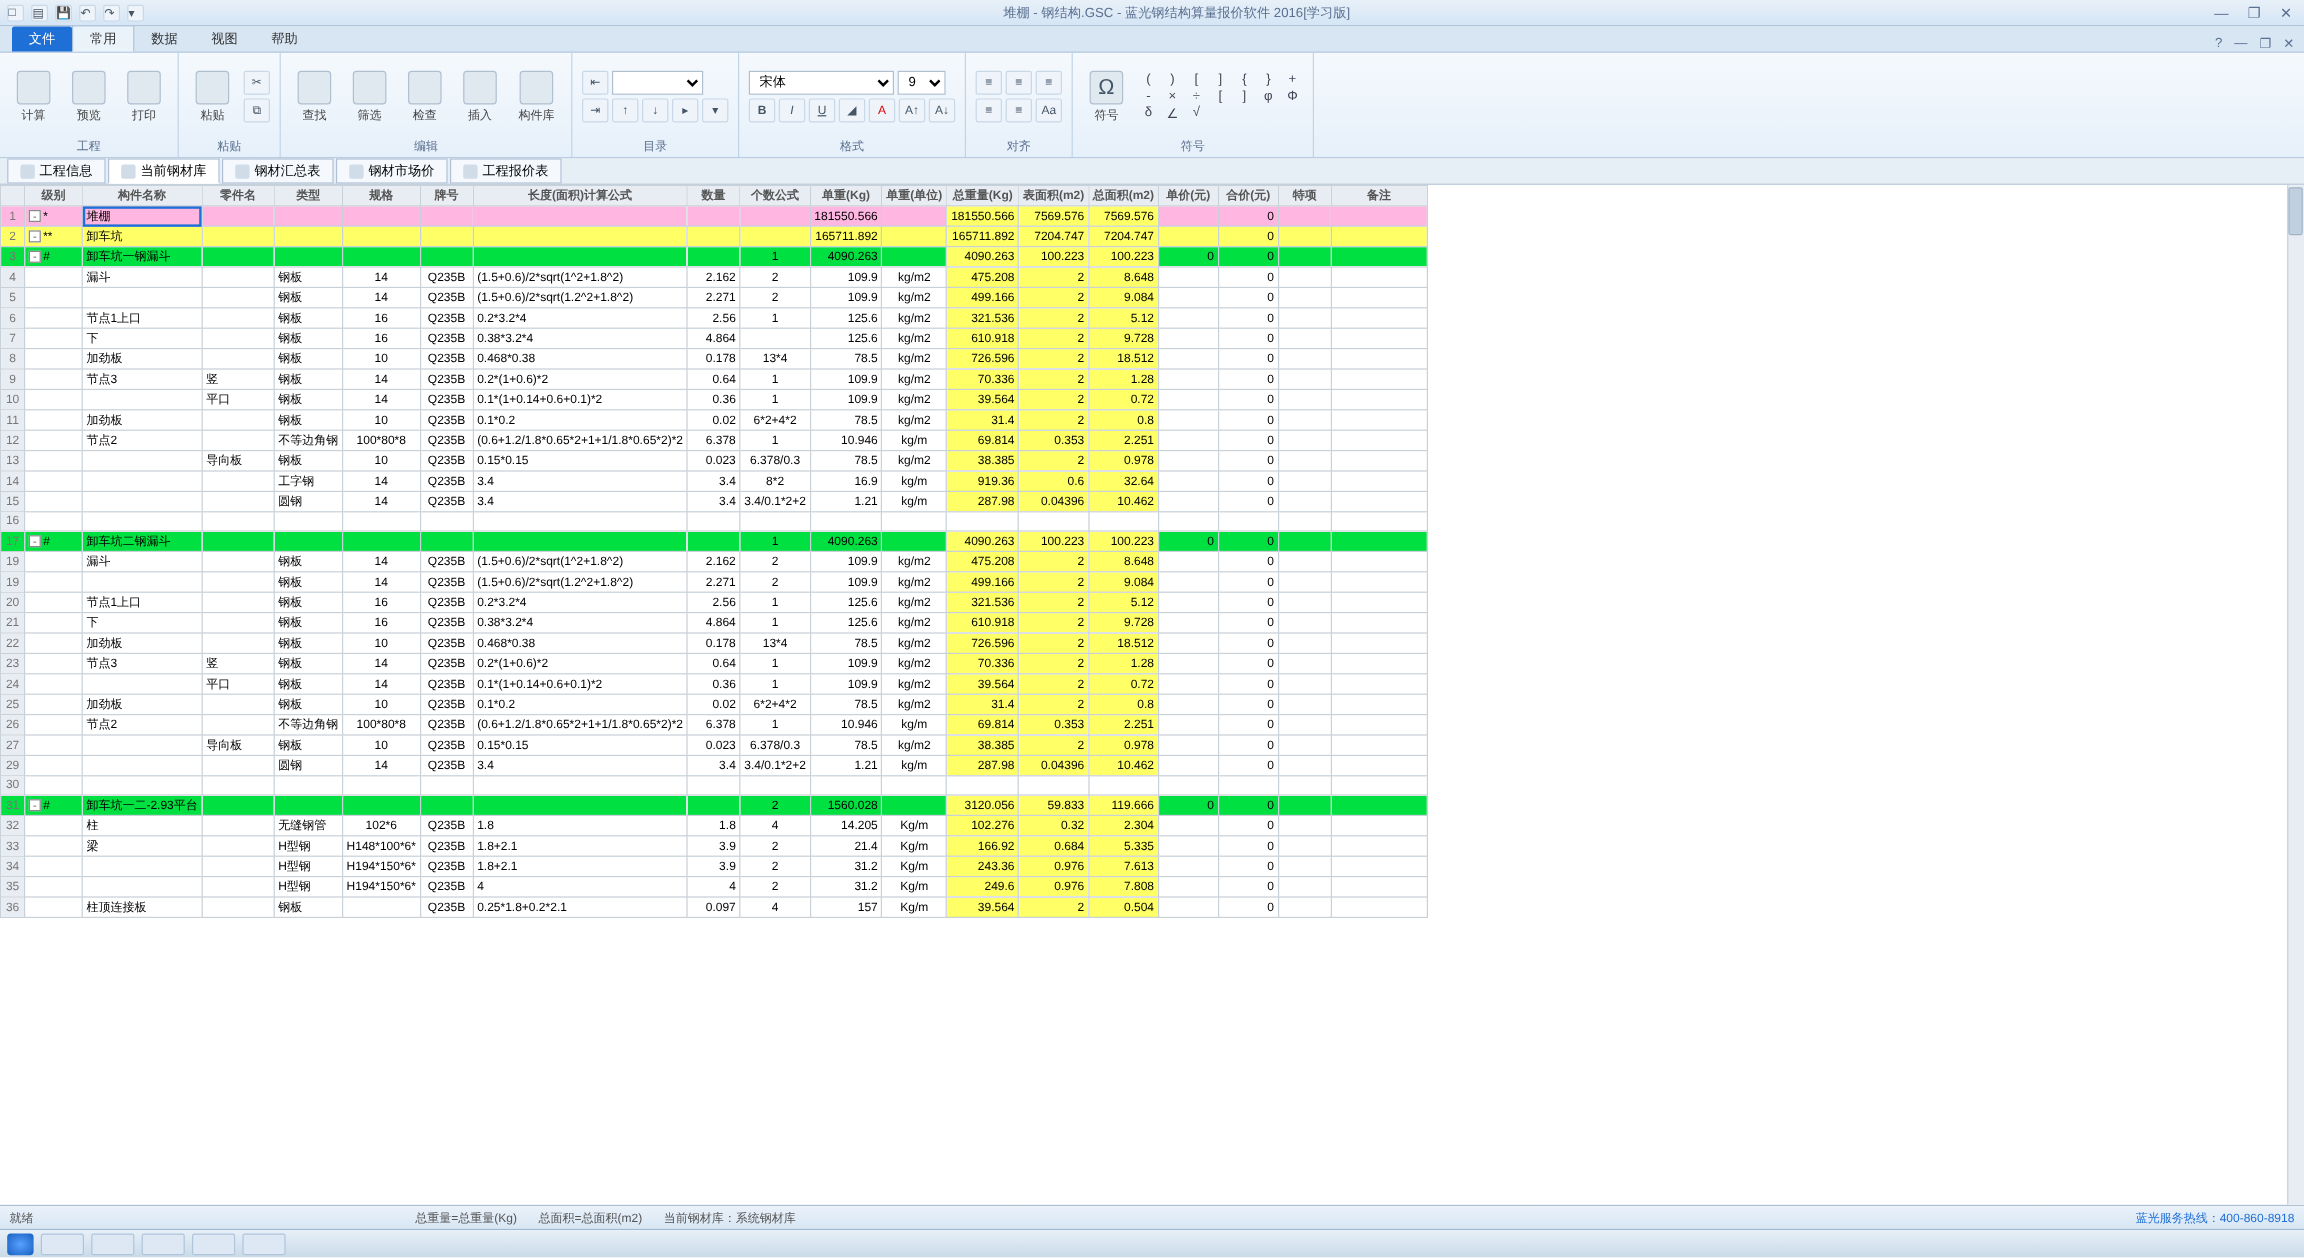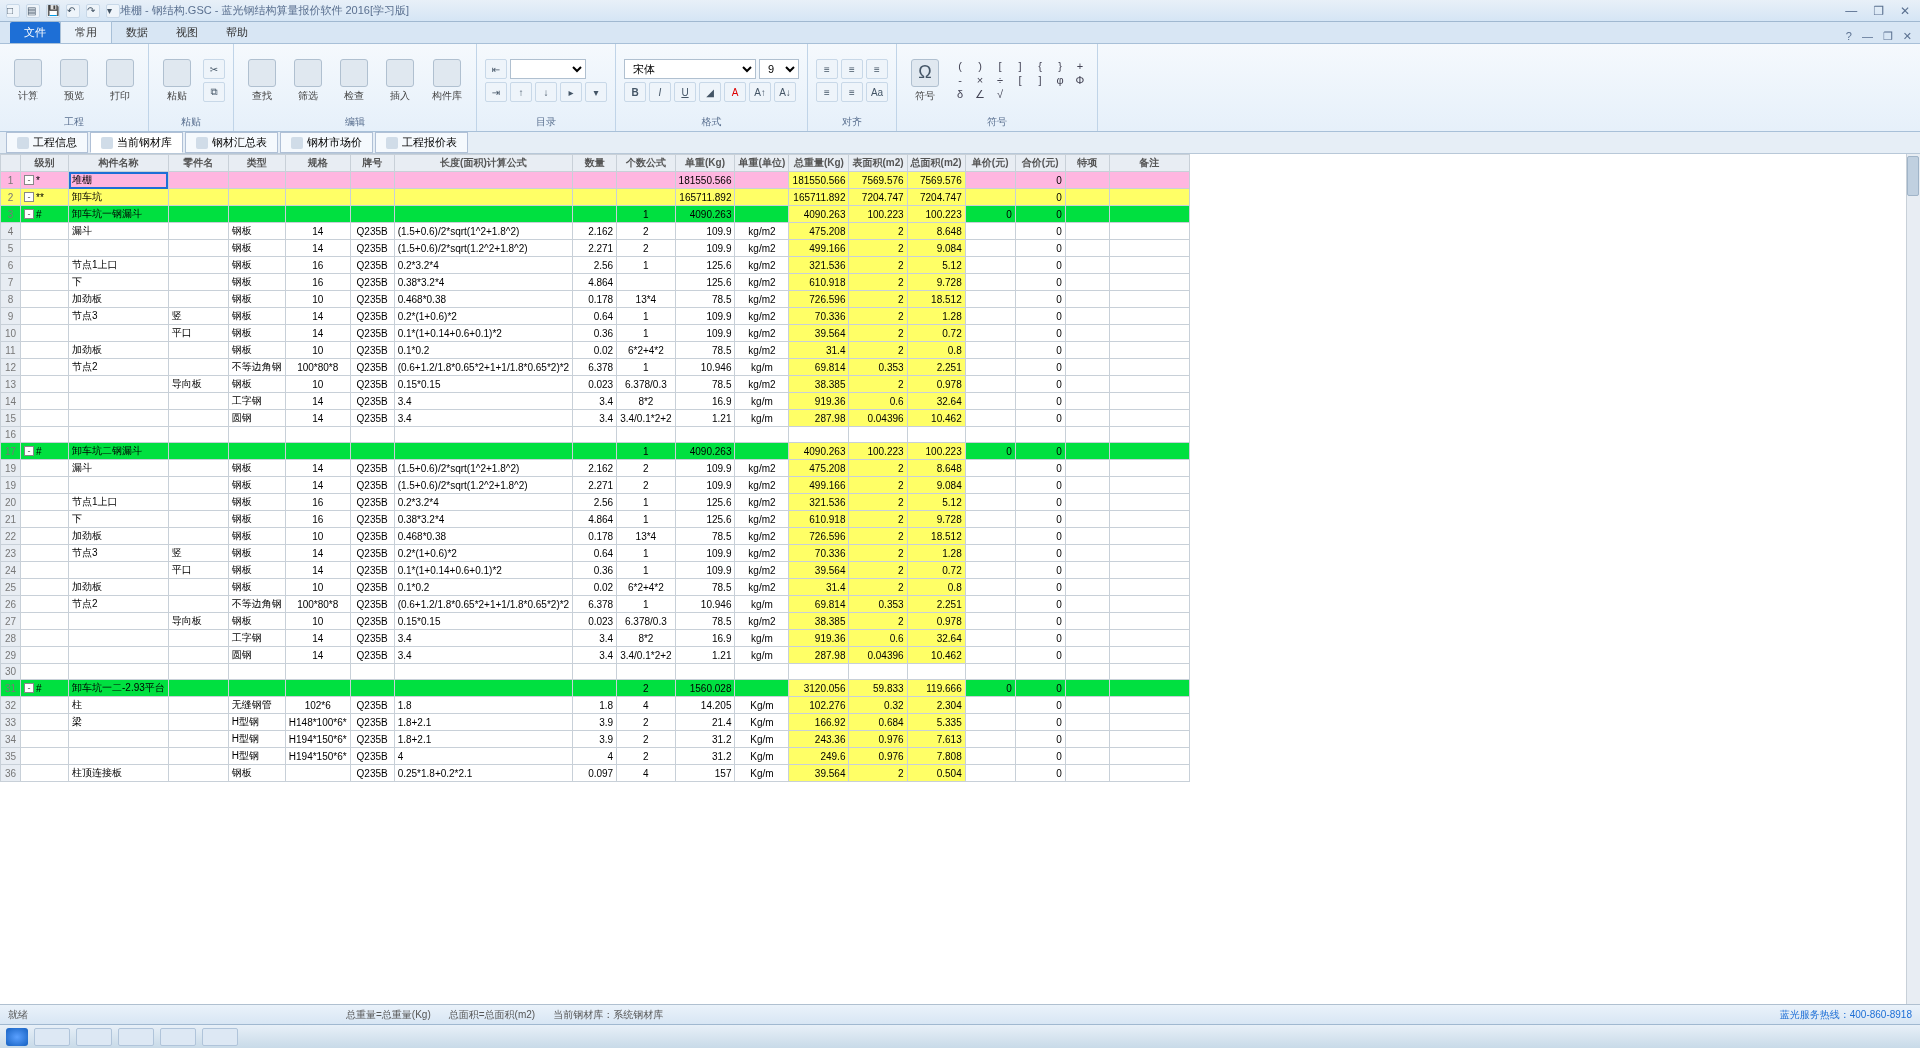--- a/index.html
+++ b/index.html
@@ -2,21 +2,21 @@
 <html><head>
 <meta charset="utf-8">
 <style>
 * { margin: 0; padding: 0; box-sizing: border-box; font-family: "Microsoft YaHei", Arial, sans-serif; }
 body { background: #fff; font-size: 11px; overflow: hidden; }
 
 
 .title-bar { height: 22px; background: linear-gradient(#e8f0f8,#d5e5f5); display: flex; align-items: center; padding: 0 6px; border-bottom: 1px solid #a0b8d0; }
 .title-bar .tb-icons { display: flex; gap: 6px; }
 .title-bar .tb-icons span { width: 14px; height: 14px; display: inline-block; }
-.title-text { flex: 1; text-align: left; color: #5a7090; font-size: 11px; }
+.title-text { flex: 1; text-align: center; color: #5a7090; font-size: 11px; }
 .win-controls { display: flex; gap: 8px; color: #5a7090; font-size: 12px; }
 .win-controls span { cursor: pointer; padding: 0 4px; }
 
 
 .menu-tabs { height: 22px; background: #d8e6f4; display: flex; align-items: flex-end; border-bottom: 1px solid #a8c0d8; }
 .menu-tab { padding: 3px 14px; font-size: 11px; color: #333; cursor: pointer; }
 .menu-tab.file { background: #1e6fd6; color: #fff; border-radius: 2px 2px 0 0; margin-left: 10px; }
 .menu-tab.active { background: #eaf2fa; border: 1px solid #a8c0d8; border-bottom: none; }
 .menu-right { margin-left: auto; display: flex; gap: 10px; padding-right: 8px; color: #5a7090; }
 
@@ -174,21 +174,21 @@
             <div class="rbtn-sm">▾</div>
           </div>
       </div>
     </div>
     <div class="rg-label">目录</div>
   </div>
   <div class="ribbon-group">
     <div class="rg-body">
       <div class="rcol">
         <div class="rrow">
-          <select class="combo" style="width:132px"><option>宋体</option></select>
+          <select class="combo" style="width:121px"><option>宋体</option></select>
           <select class="combo" style="width:40px"><option>9</option></select>
         </div>
         <div class="rrow">
           <div class="rbtn-sm">
               <b>B</b>
             </div>
           <div class="rbtn-sm">
               <i>I</i>
             </div>
           <div class="rbtn-sm">
@@ -902,41 +902,20 @@
           <td class="ctr">kg/m2</td>
           <td class="num yellow">38.385</td>
           <td class="num yellow">2</td>
           <td class="num yellow">0.978</td>
           <td class="num"></td>
           <td class="num">0</td>
           <td></td>
           <td></td>
         </tr>
         <tr>
-          <td class="rownum">28</td>
-          <td></td>
-          <td></td>
-          <td></td>
-          <td>工字钢</td>
-          <td class="ctr">14</td>
-          <td class="ctr">Q235B</td>
-          <td>3.4</td>
-          <td class="num">3.4</td>
-          <td class="ctr">8*2</td>
-          <td class="num">16.9</td>
-          <td class="ctr">kg/m</td>
-          <td class="num yellow">919.36</td>
-          <td class="num yellow">0.6</td>
-          <td class="num yellow">32.64</td>
-          <td class="num"></td>
-          <td class="num">0</td>
-          <td></td>
-          <td></td>
-        </tr>
-        <tr>
           <td class="rownum">29</td>
           <td></td>
           <td></td>
           <td></td>
           <td>圆钢</td>
           <td class="ctr">14</td>
           <td class="ctr">Q235B</td>
           <td>3.4</td>
           <td class="num">3.4</td>
           <td class="ctr">3.4/0.1*2+2</td>

